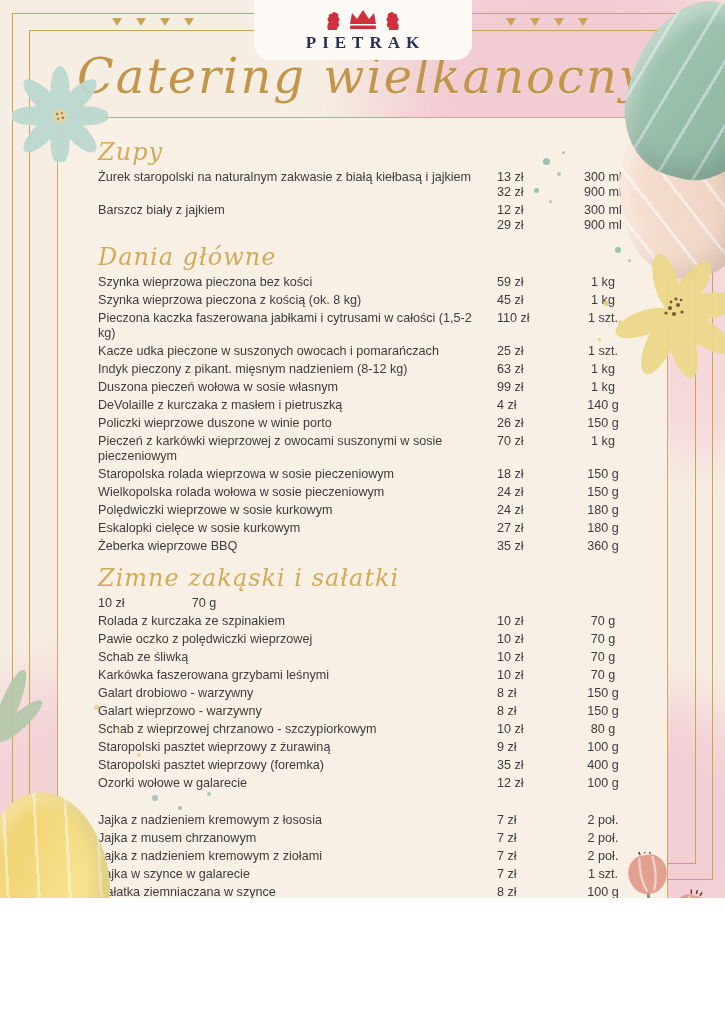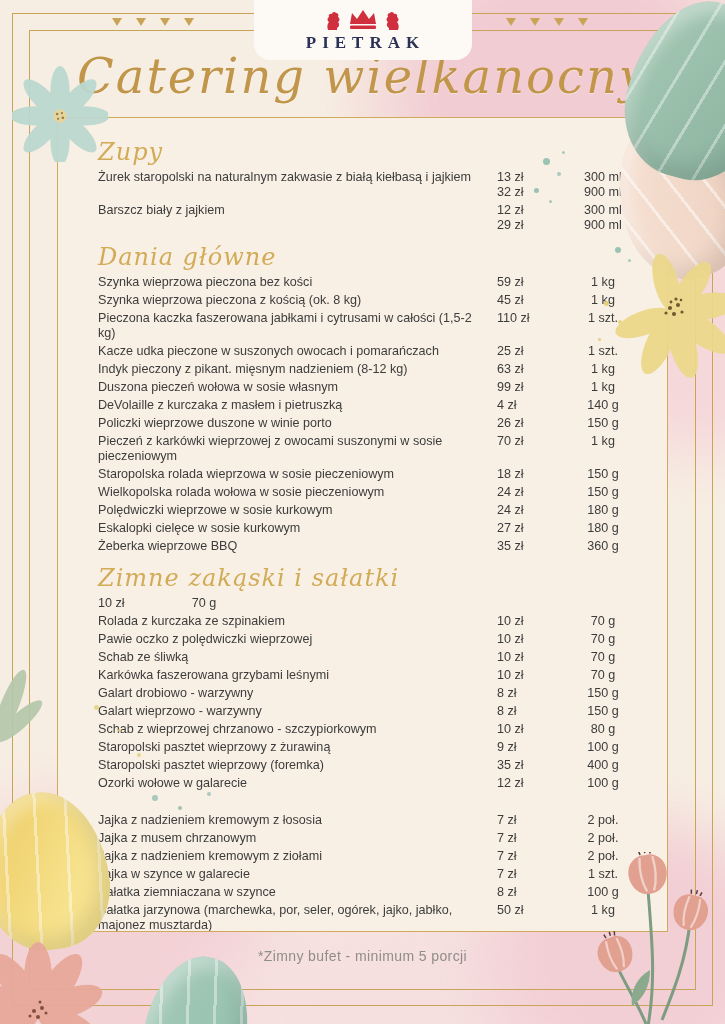--- a/index.html
+++ b/index.html
@@ -1,18 +1,18 @@
 <!DOCTYPE html>
 <html style="--gold: #c9a456; --title_gold: #c1964a; --heading_gold: #d2ab57; --navy: #2a3156; --brand_red: #d02f3d; --page_cream: #f7eee3; --card_bg: #f9f0e5; --pink_wash: #f3d0d5; --text: #3c3c3c; --footer_text: #8e8e86;"><head>
 <meta charset="utf-8">
 <style>
   * { box-sizing: border-box; }
   html,body { margin:0; padding:0; background:#fff; }
   .page {
-    position:relative; width:725px; height:1024px; overflow:hidden;
+    position:relative; width:725px; height:898px; overflow:hidden;
     background:var(--page_cream,#f7eee3);
     font-family:"Liberation Sans","DejaVu Sans",sans-serif;
   }
   
   .wash { position:absolute; border-radius:50%; filter:blur(12px); z-index:0; }
   .wash-top-right { top:-110px; right:-90px; width:490px; height:410px;
     background:radial-gradient(closest-side,#f1ccd2 55%,rgba(241,204,210,0)); }
   .wash-right-mid { top:185px; right:-130px; width:300px; height:310px;
     background:radial-gradient(closest-side,#f5d8da 50%,rgba(245,216,218,0)); }
   .wash-bottom-left { bottom:-120px; left:-130px; width:470px; height:390px;

